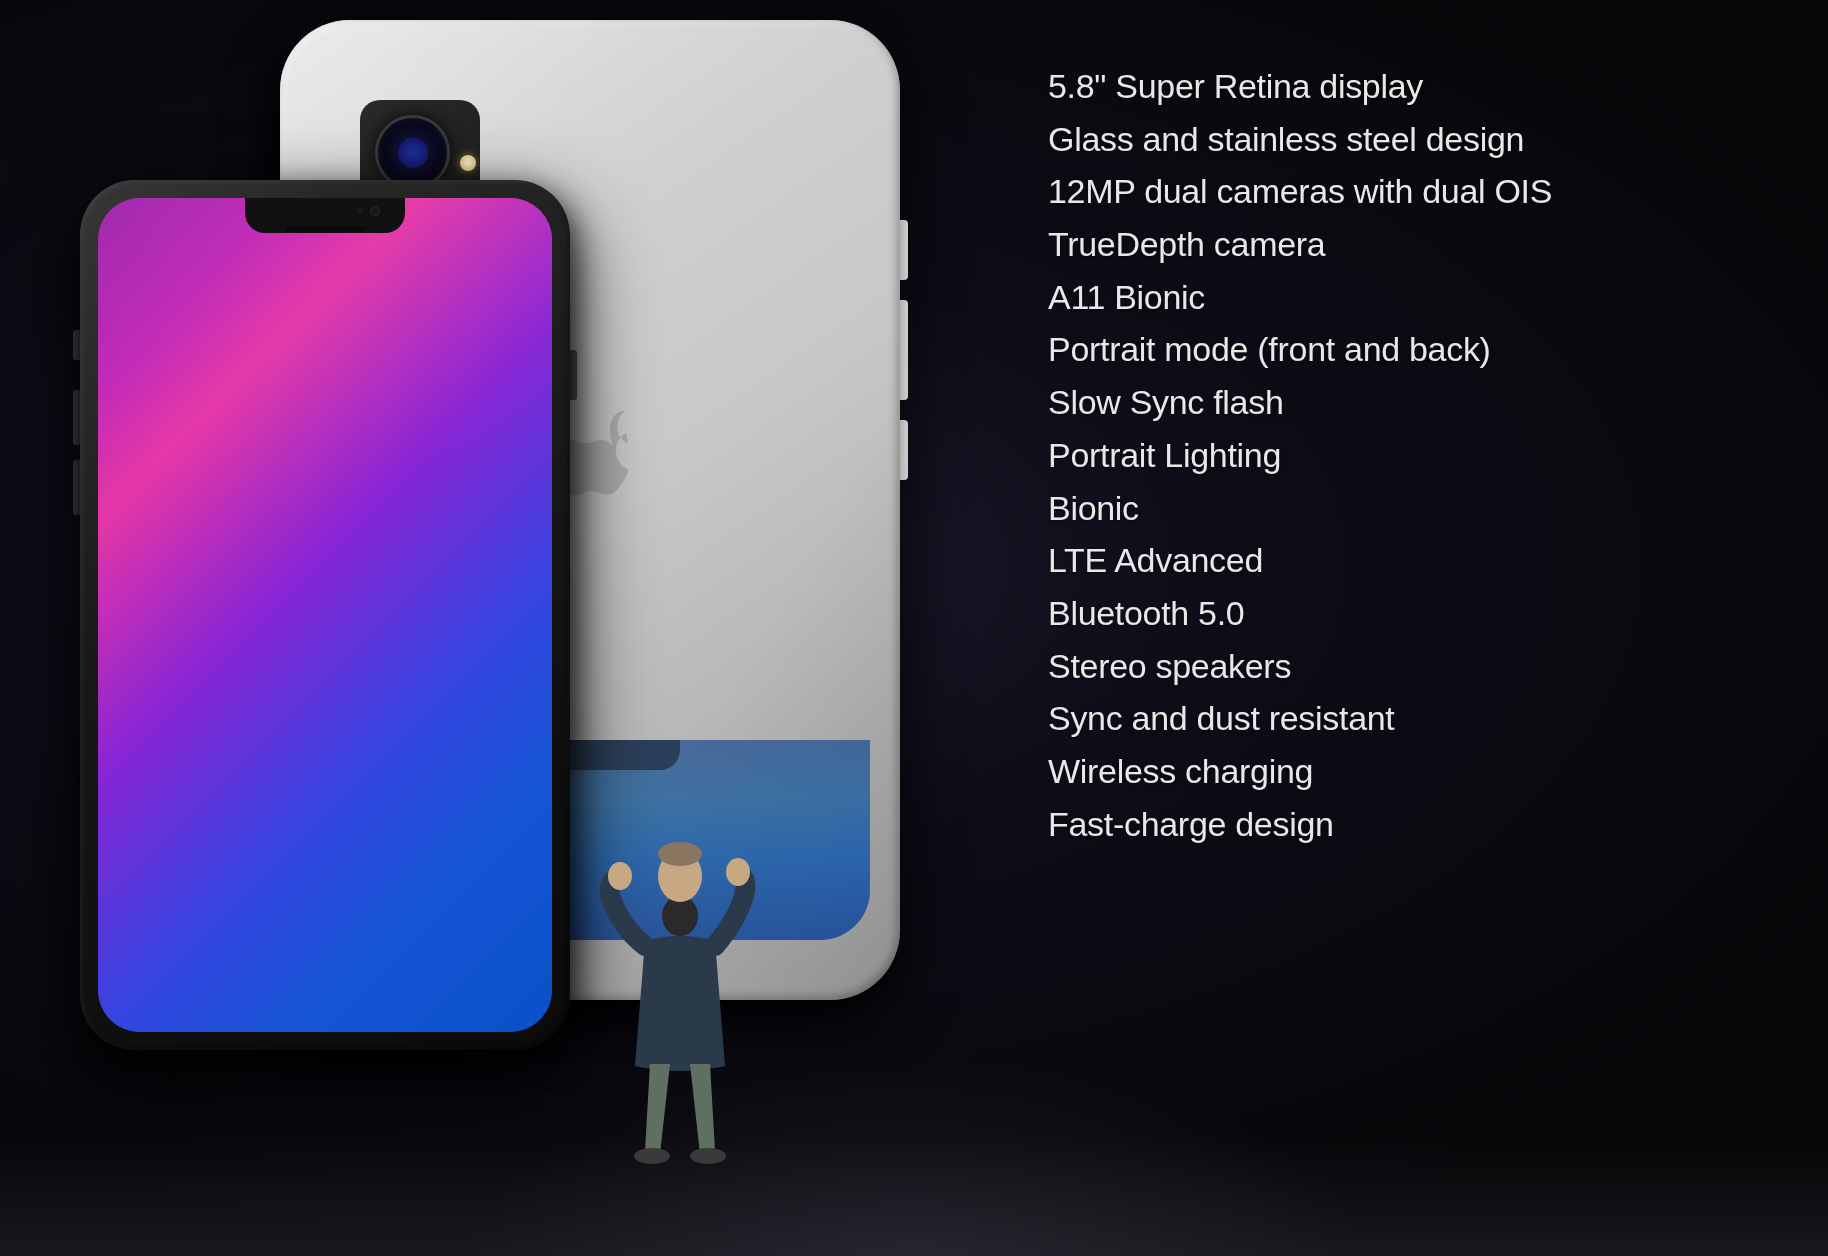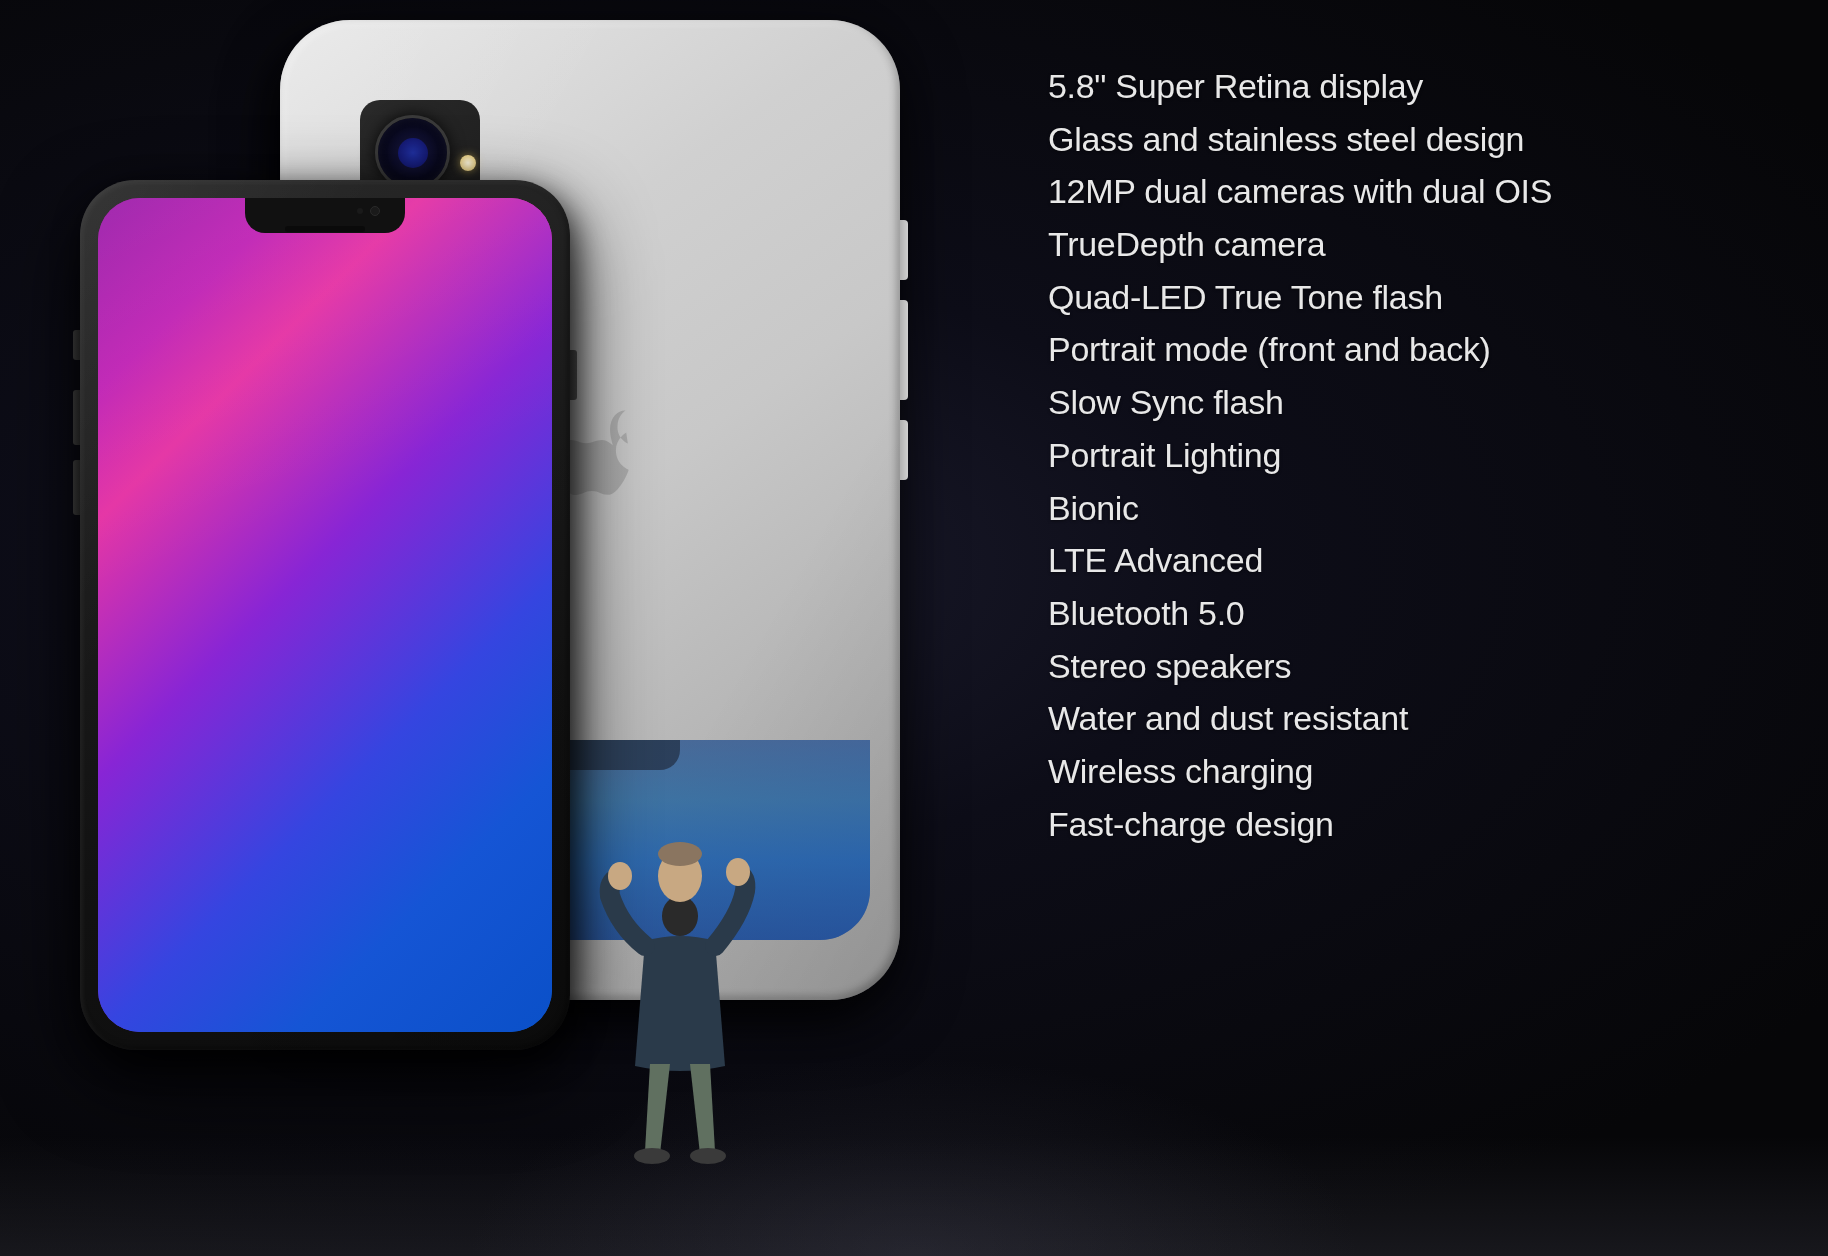--- a/index.html
+++ b/index.html
@@ -450,27 +450,27 @@
 
   <div class="stage-light"></div>
   <div class="spotlight"></div>
 
   <div class="features-panel">
     <div id="features-list">
         <span class="feature-item">5.8" Super Retina display</span>
         <span class="feature-item">Glass and stainless steel design</span>
         <span class="feature-item">12MP dual cameras with dual OIS</span>
         <span class="feature-item">TrueDepth camera</span>
-        <span class="feature-item">Quad-LED True Tone flash</span>
+        <span class="feature-item">A11 Bionic</span>
         <span class="feature-item">Portrait mode (front and back)</span>
         <span class="feature-item">Slow Sync flash</span>
         <span class="feature-item">Portrait Lighting</span>
         <span class="feature-item">Bionic</span>
         <span class="feature-item">LTE Advanced</span>
         <span class="feature-item">Bluetooth 5.0</span>
         <span class="feature-item">Stereo speakers</span>
-        <span class="feature-item">Water and dust resistant</span>
+        <span class="feature-item">Sync and dust resistant</span>
         <span class="feature-item">Wireless charging</span>
         <span class="feature-item">Fast-charge design</span>
       </div>
   </div>
 
 </div>
 
 </body></html>

